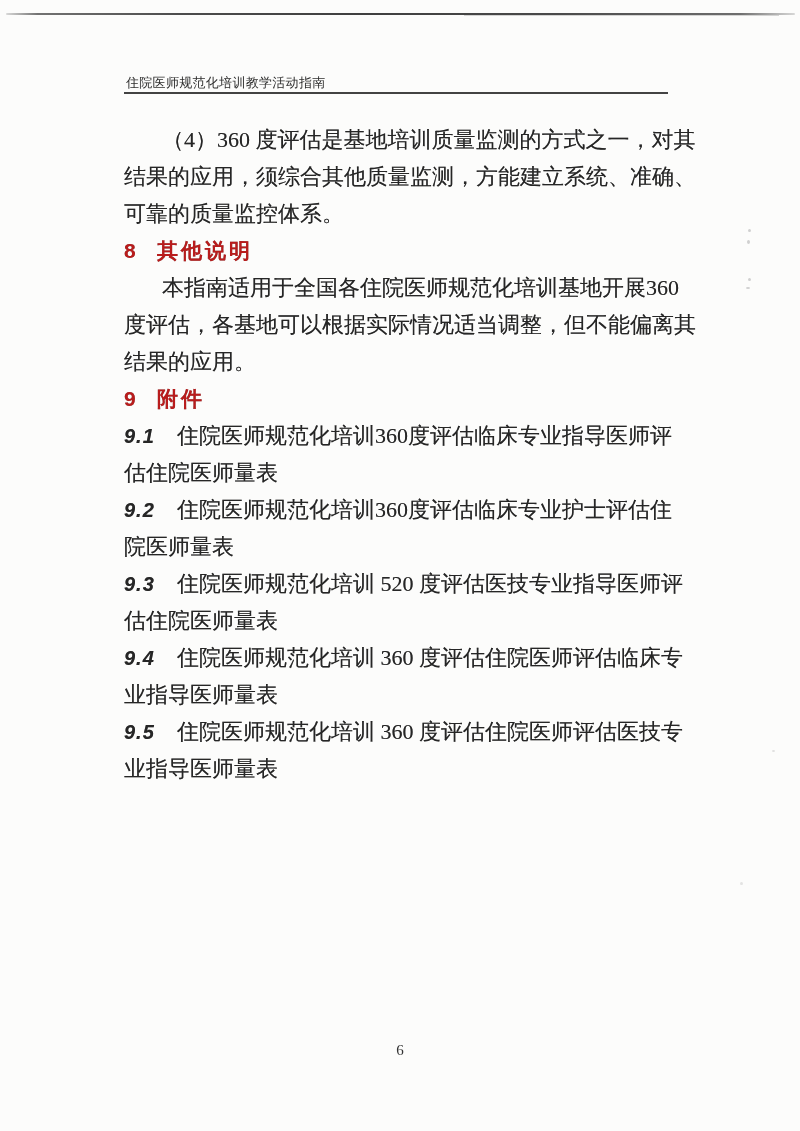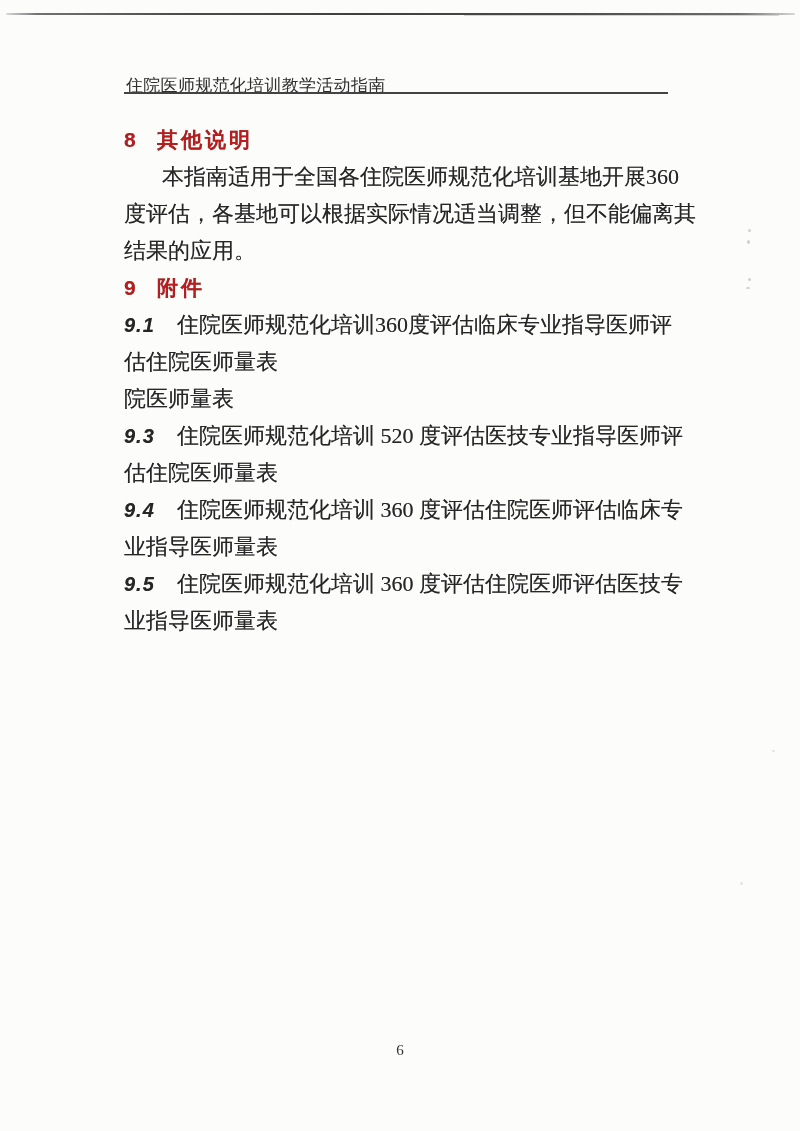--- a/index.html
+++ b/index.html
@@ -30,21 +30,21 @@
     border-radius: 1px;
   }
   .scan-top-line::after {
     content: "";
     position: absolute; top: 2px; left: 58%; right: 2%; height: 1px;
     background: rgba(120,120,120,0.30);
   }
   .header-title {
     position: absolute;
     left: 126px; top: 74px;
-    font-size: 17px;
+    font-size: 13px;
     letter-spacing: 0.3px;
     color: #2e2e2e;
     white-space: nowrap;
   }
   .header-rule {
     position: absolute;
     left: 124px; top: 92px;
     width: 544px; height: 2px;
     background: #434343;
   }
@@ -107,20 +107,25 @@
 
 <div class="page">
 
   <div class="scan-top-line"></div>
 
   <div class="header-title">住院医师规范化培训教学活动指南</div>
   <div class="header-rule"></div>
 
   <div class="content">
 
+    <div>
+      <div class="line indent">（4）360 度评估是基地培训质量监测的方式之一，对其</div>
+      <div class="line">结果的应用，须综合其他质量监测，方能建立系统、准确、</div>
+      <div class="line">可靠的质量监控体系。</div>
+    </div>
 
     <div class="line heading">
       <span class="heading-num">8</span><span>其他说明</span>
     </div>
 
     <div>
       <div class="line indent">本指南适用于全国各住院医师规范化培训基地开展360</div>
       <div class="line">度评估，各基地可以根据实际情况适当调整，但不能偏离其</div>
       <div class="line">结果的应用。</div>
     </div>
@@ -130,20 +135,23 @@
     </div>
 
     <div>
       <div class="line">
         <span class="item-num">9.1</span><span>住院医师规范化培训360度评估临床专业指导医师评</span>
       </div>
       <div class="line">估住院医师量表</div>
     </div>
 
     <div>
+      <div class="line">
+        <span class="item-num">9.2</span><span>住院医师规范化培训360度评估临床专业护士评估住</span>
+      </div>
       <div class="line">院医师量表</div>
     </div>
 
     <div>
       <div class="line">
         <span class="item-num">9.3</span><span>住院医师规范化培训 520 度评估医技专业指导医师评</span>
       </div>
       <div class="line">估住院医师量表</div>
     </div>
 

